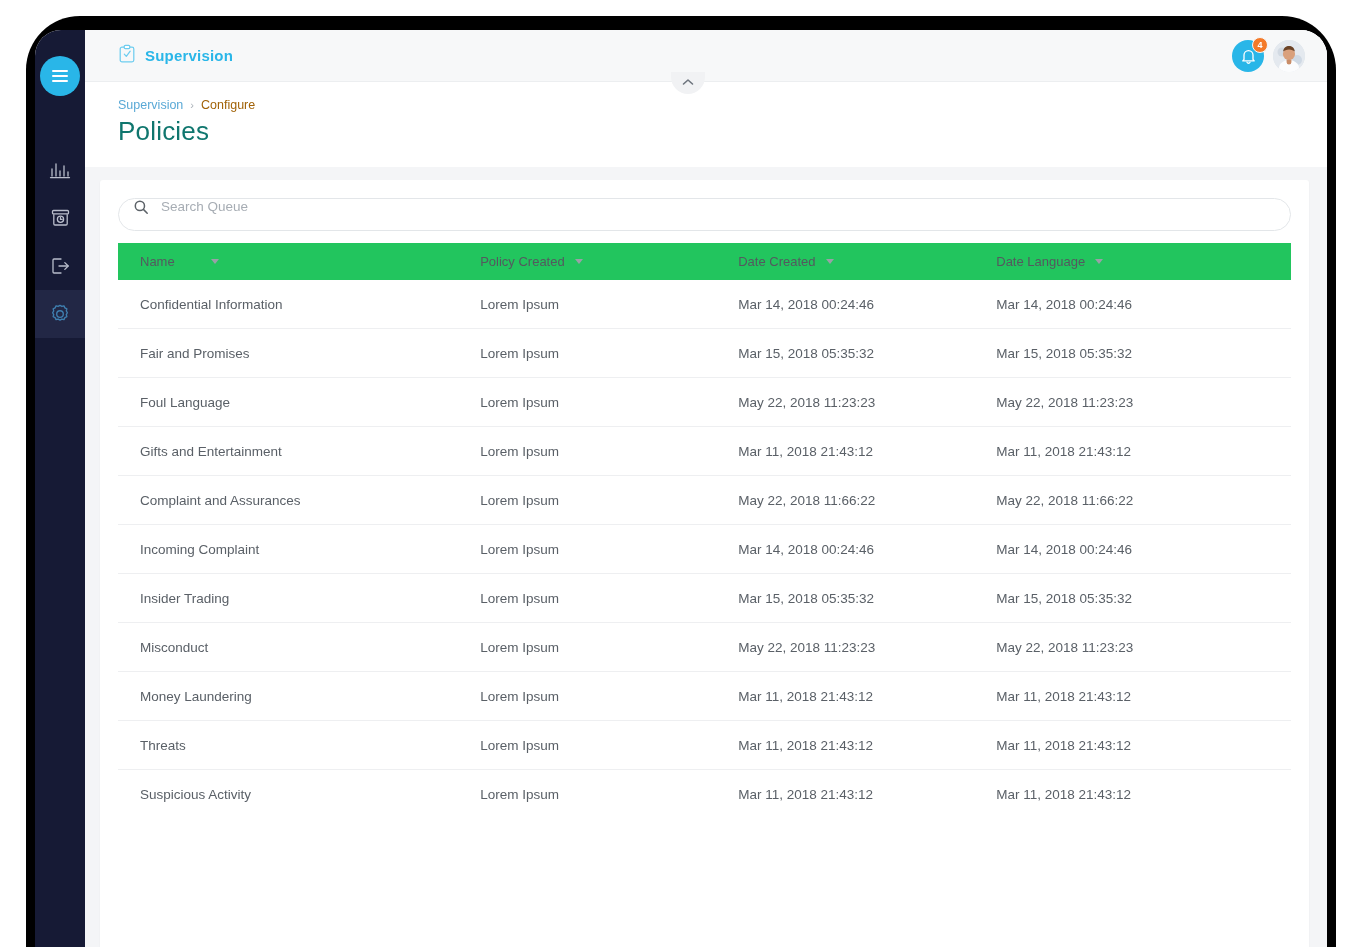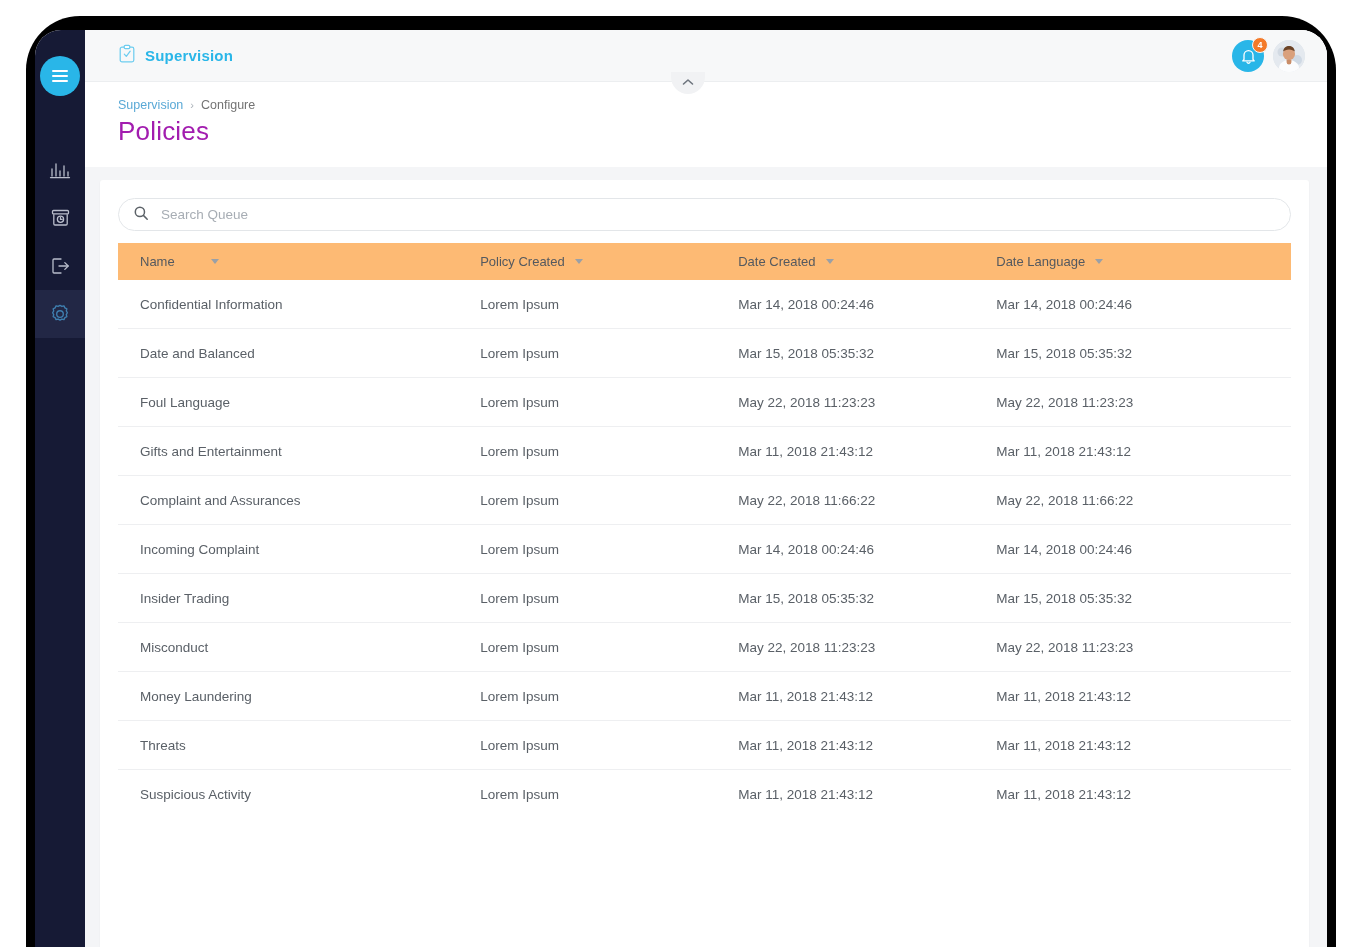--- a/index.html
+++ b/index.html
@@ -141,25 +141,25 @@
   .breadcrumb {
     font-size: 12.5px;
     color: #8d949e;
     display: flex;
     align-items: center;
     gap: 7px;
     margin-bottom: 4px;
   }
   .breadcrumb .crumb-link { color: #5aa9d6; }
   .breadcrumb .crumb-sep { color: #a9b0b8; font-size: 11px; }
-  .breadcrumb .crumb-current { color: #737373; }
+  .breadcrumb .crumb-current { color: #a16207; }
   #page-title {
     font-size: 26px;
     font-weight: normal;
-    color: #a21caf;
+    color: #0f766e;
     letter-spacing: .2px;
   }
   #collapse-tab {
     position: absolute;
     left: 586px;
     top: -10px;
     width: 34px;
     height: 22px;
     background: #f1f2f4;
     border-radius: 0 0 17px 17px;
@@ -186,21 +186,21 @@
     overflow: hidden;
   }
 
   
   .search-wrap {
     margin: 5px 18px 12px 18px;
     height: 33px;
     border: 1px solid #e3e6e9;
     border-radius: 17px;
     display: flex;
-    align-items: center;
+    align-items: flex-start;
     padding: 0 14px;
     gap: 12px;
   }
   .search-input {
     border: none;
     outline: none;
     flex: 1 1 auto;
     font-size: 13.5px;
     color: #3c4146;
     font-family: "Liberation Sans", sans-serif;
@@ -209,21 +209,21 @@
   .search-input::placeholder { color: #a7adb4; }
 
   
   table.policies {
     width: calc(100% - 36px);
     margin: 0 18px;
     border-collapse: collapse;
     table-layout: fixed;
   }
   table.policies thead th {
-    background: #fdba74;
+    background: #22c55e;
     text-align: left;
     font-size: 13px;
     font-weight: normal;
     color: #54595f;
     padding: 11px 0 11px 22px;
     white-space: nowrap;
   }
   .th-inner { display: inline-flex; align-items: center; }
   .caret {
     display: inline-block;
@@ -430,21 +430,21 @@
             </tr>
           </thead>
           <tbody id="policies-body">
               <tr>
                 <td>Confidential Information</td>
                 <td>Lorem Ipsum</td>
                 <td>Mar 14, 2018 00:24:46</td>
                 <td>Mar 14, 2018 00:24:46</td>
               </tr>
               <tr>
-                <td>Date and Balanced</td>
+                <td>Fair and Promises</td>
                 <td>Lorem Ipsum</td>
                 <td>Mar 15, 2018 05:35:32</td>
                 <td>Mar 15, 2018 05:35:32</td>
               </tr>
               <tr>
                 <td>Foul Language</td>
                 <td>Lorem Ipsum</td>
                 <td>May 22, 2018 11:23:23</td>
                 <td>May 22, 2018 11:23:23</td>
               </tr>

